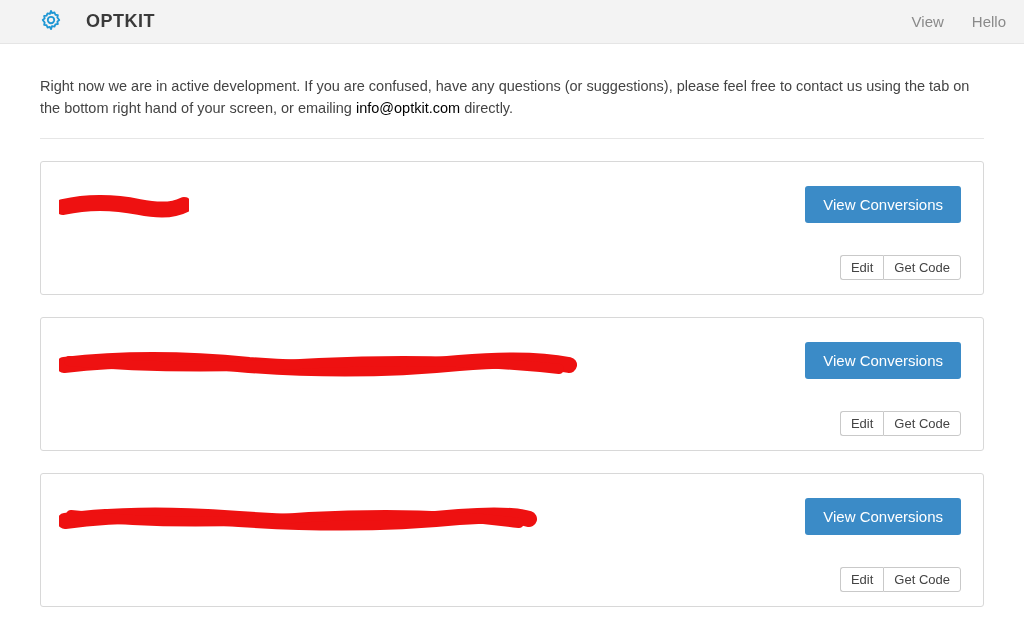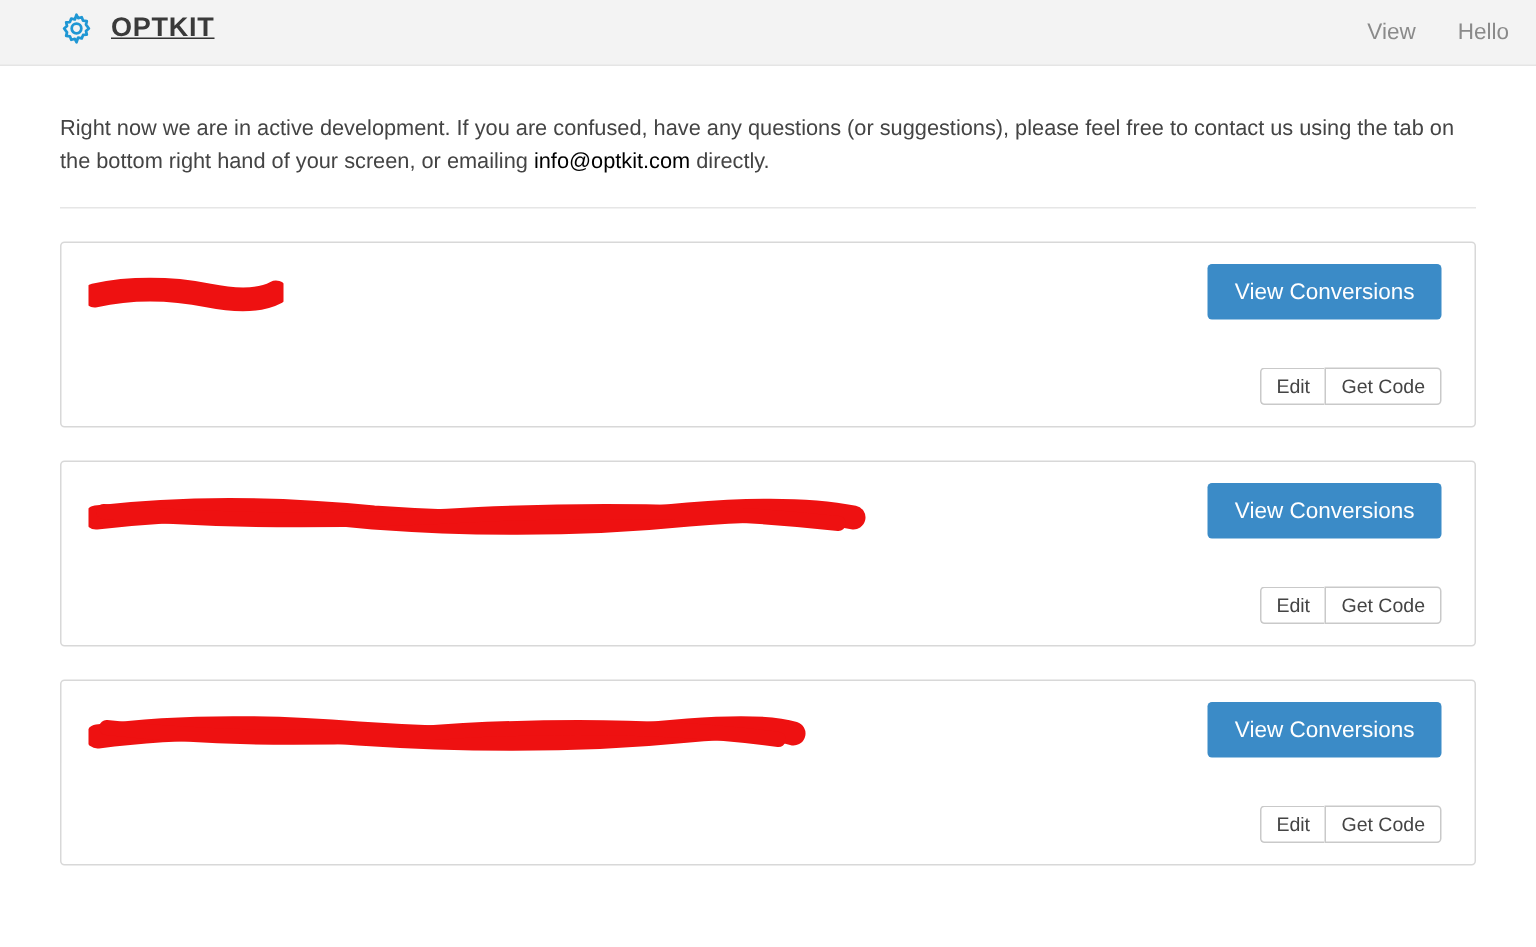--- a/index.html
+++ b/index.html
@@ -12,22 +12,22 @@
   .topbar {
     background: #f3f3f3;
     height: 44px;
     display: flex;
     align-items: center;
     padding: 0 18px 0 40px;
     border-bottom: 1px solid #e5e5e5;
   }
   .brand {
     display: flex;
-    gap: 12px;
-    text-decoration: underline;
+    align-items: center;
+    gap: 24px;
   }
   .brand-text {
     font-weight: 800;
     font-size: 18px;
     color: #3a3a3a;
     letter-spacing: 0.5px;
   }
   .nav-spacer { flex: 1; }
   .nav-link {
     color: #8a8a8a;
@@ -76,21 +76,21 @@
   }
   .notice .email { color: #000000; }
   .divider {
     border: none;
     border-top: 1px solid #e6e6e6;
     margin: 18px 0 22px 0;
   }
   .kit-card {
     border: 1px solid #d8d8d8;
     border-radius: 3px;
-    padding: 8px 22px 14px 22px;
+    padding: 18px 22px 14px 22px;
     margin-bottom: 22px;
     position: relative;
   }
   .kit-row {
     display: flex;
     align-items: center;
     justify-content: space-between;
     min-height: 50px;
   }
   .kit-name {

